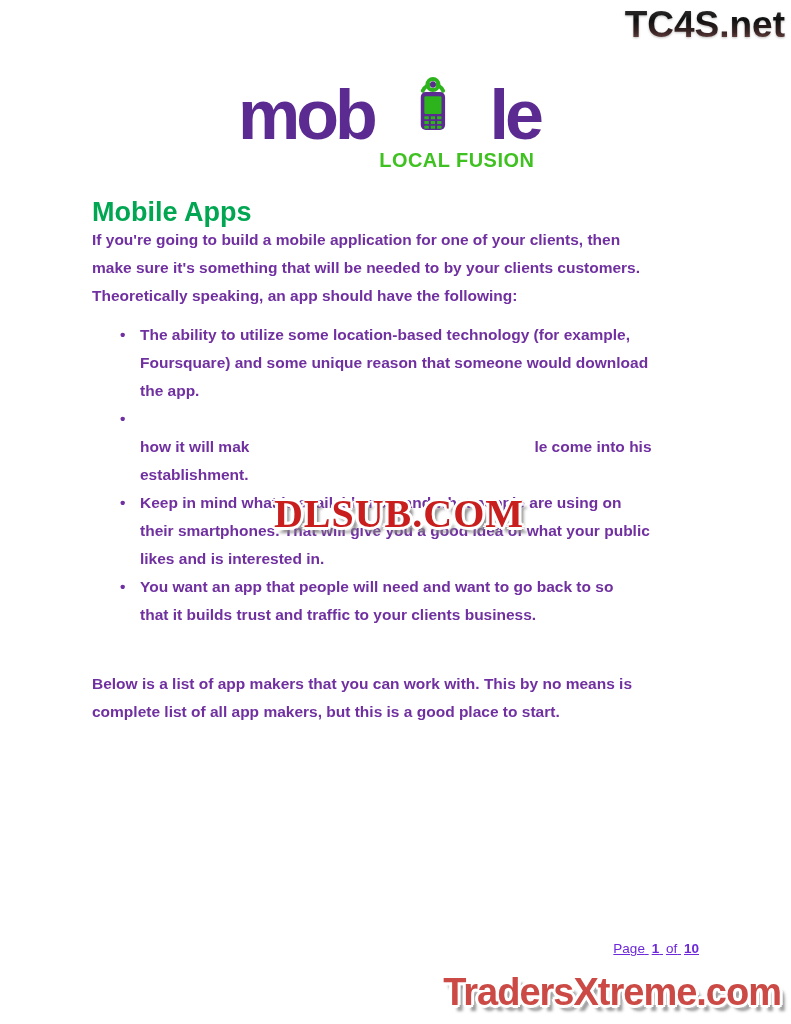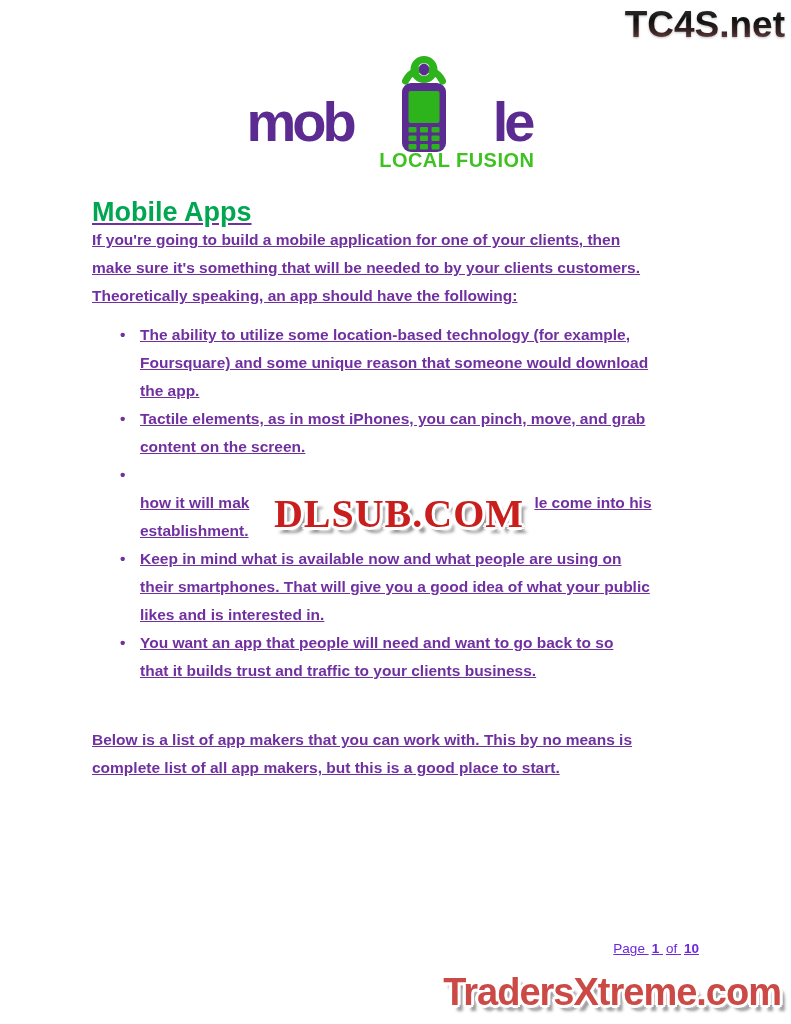--- a/index.html
+++ b/index.html
@@ -35,21 +35,21 @@
     top: 52px;
     width: 302px;
     text-align: right;
   }
   .logo-word {
     display: flex;
     align-items: flex-end;
     justify-content: center;
     color: #5b2b91;
     font-weight: 900;
-    font-size: 56px;
+    font-size: 70px;
     letter-spacing: -4px;
     line-height: 0.95;
     gap: 40px;
   }
   .logo-word .seg { display: inline-block; }
   .phone-icon { display: inline-block; margin: 0 2px -6px 4px; }
   .logo-tagline {
     margin-top: 0px;
     padding-right: 6px;
     color: #3fc221;
@@ -63,21 +63,20 @@
   
   .content {
     position: absolute;
     left: 92px;
     top: 198px;
     width: 640px;
     color: #7030a0;
     font-weight: bold;
     font-size: 15.5px;
     line-height: 28px;
-    text-decoration: underline;
   }
   .content .pre { white-space: pre-line; }
   h1.doc-heading {
     color: #00a651;
     font-size: 27px;
     line-height: 28px;
     font-weight: bold;
   }
   .para-intro { }
   ul.main-list { margin-top: 11px; list-style: none; padding-left: 48px; }
@@ -188,24 +187,20 @@
 make sure it's something that will be needed to by your clients customers.
 Theoretically speaking, an app should have the following:</p>
 
     <ul class="main-list">
       <li>
         <span class="pre">The ability to utilize some location-based technology (for example,
 Foursquare) and some unique reason that someone would download
 the app.</span>
       </li>
       <li>
-        <span class="pre">Tactile elements, as in most iPhones, you can pinch, move, and grab
-content on the screen.</span>
-      </li>
-      <li>
         <br>
         <span>how it will mak</span><span class="hidden-gap"></span><span>le come into his</span><br>
         <span>establishment.</span>
       </li>
       <li>
         <span class="pre">Keep in mind what is available now and what people are using on
 their smartphones. That will give you a good idea of what your public
 likes and is interested in.</span>
       </li>
       <li>

